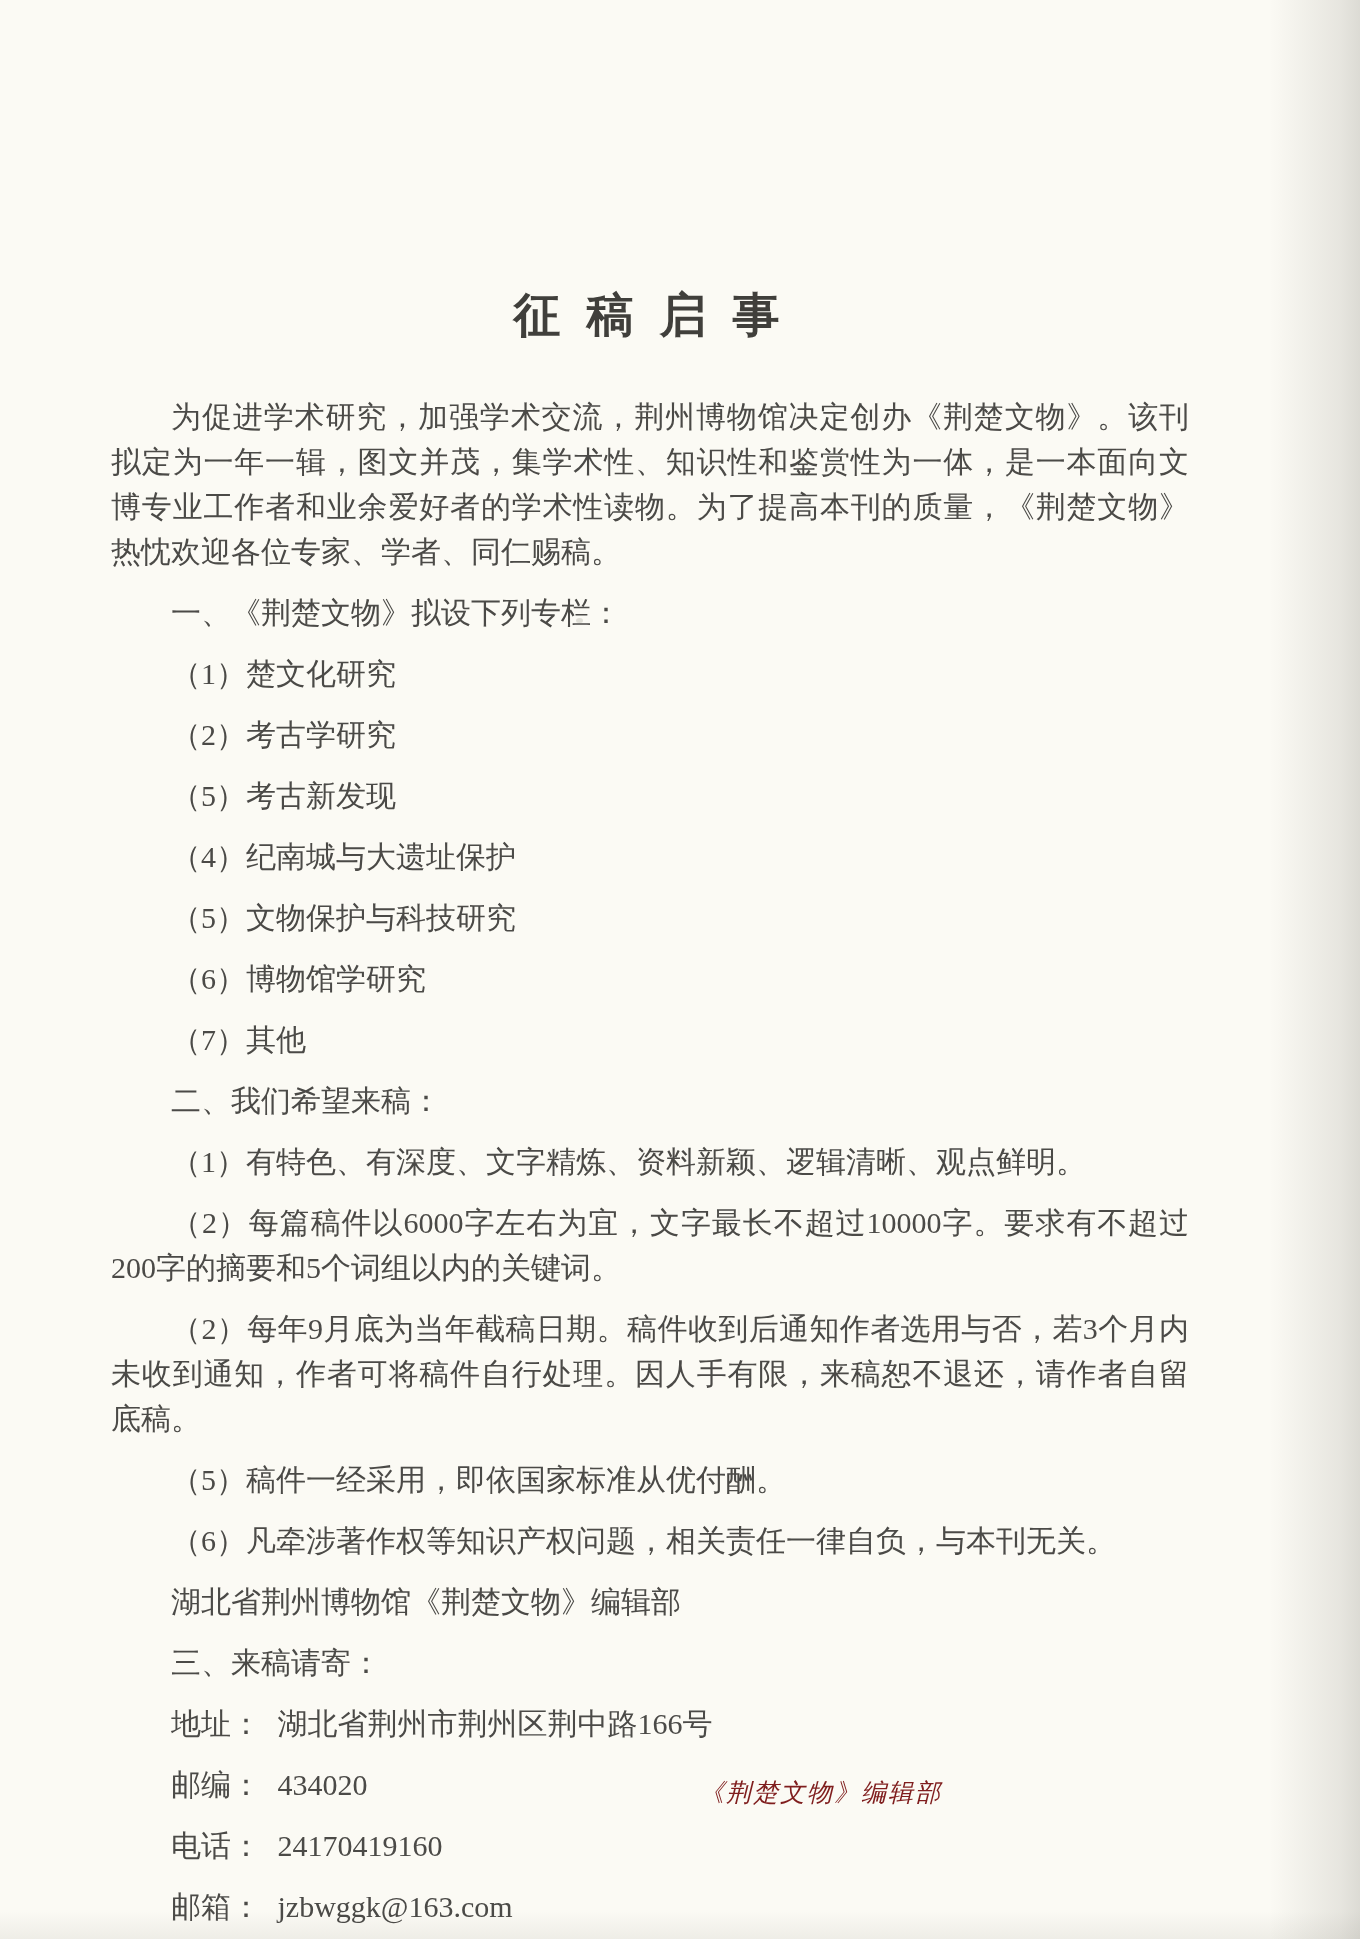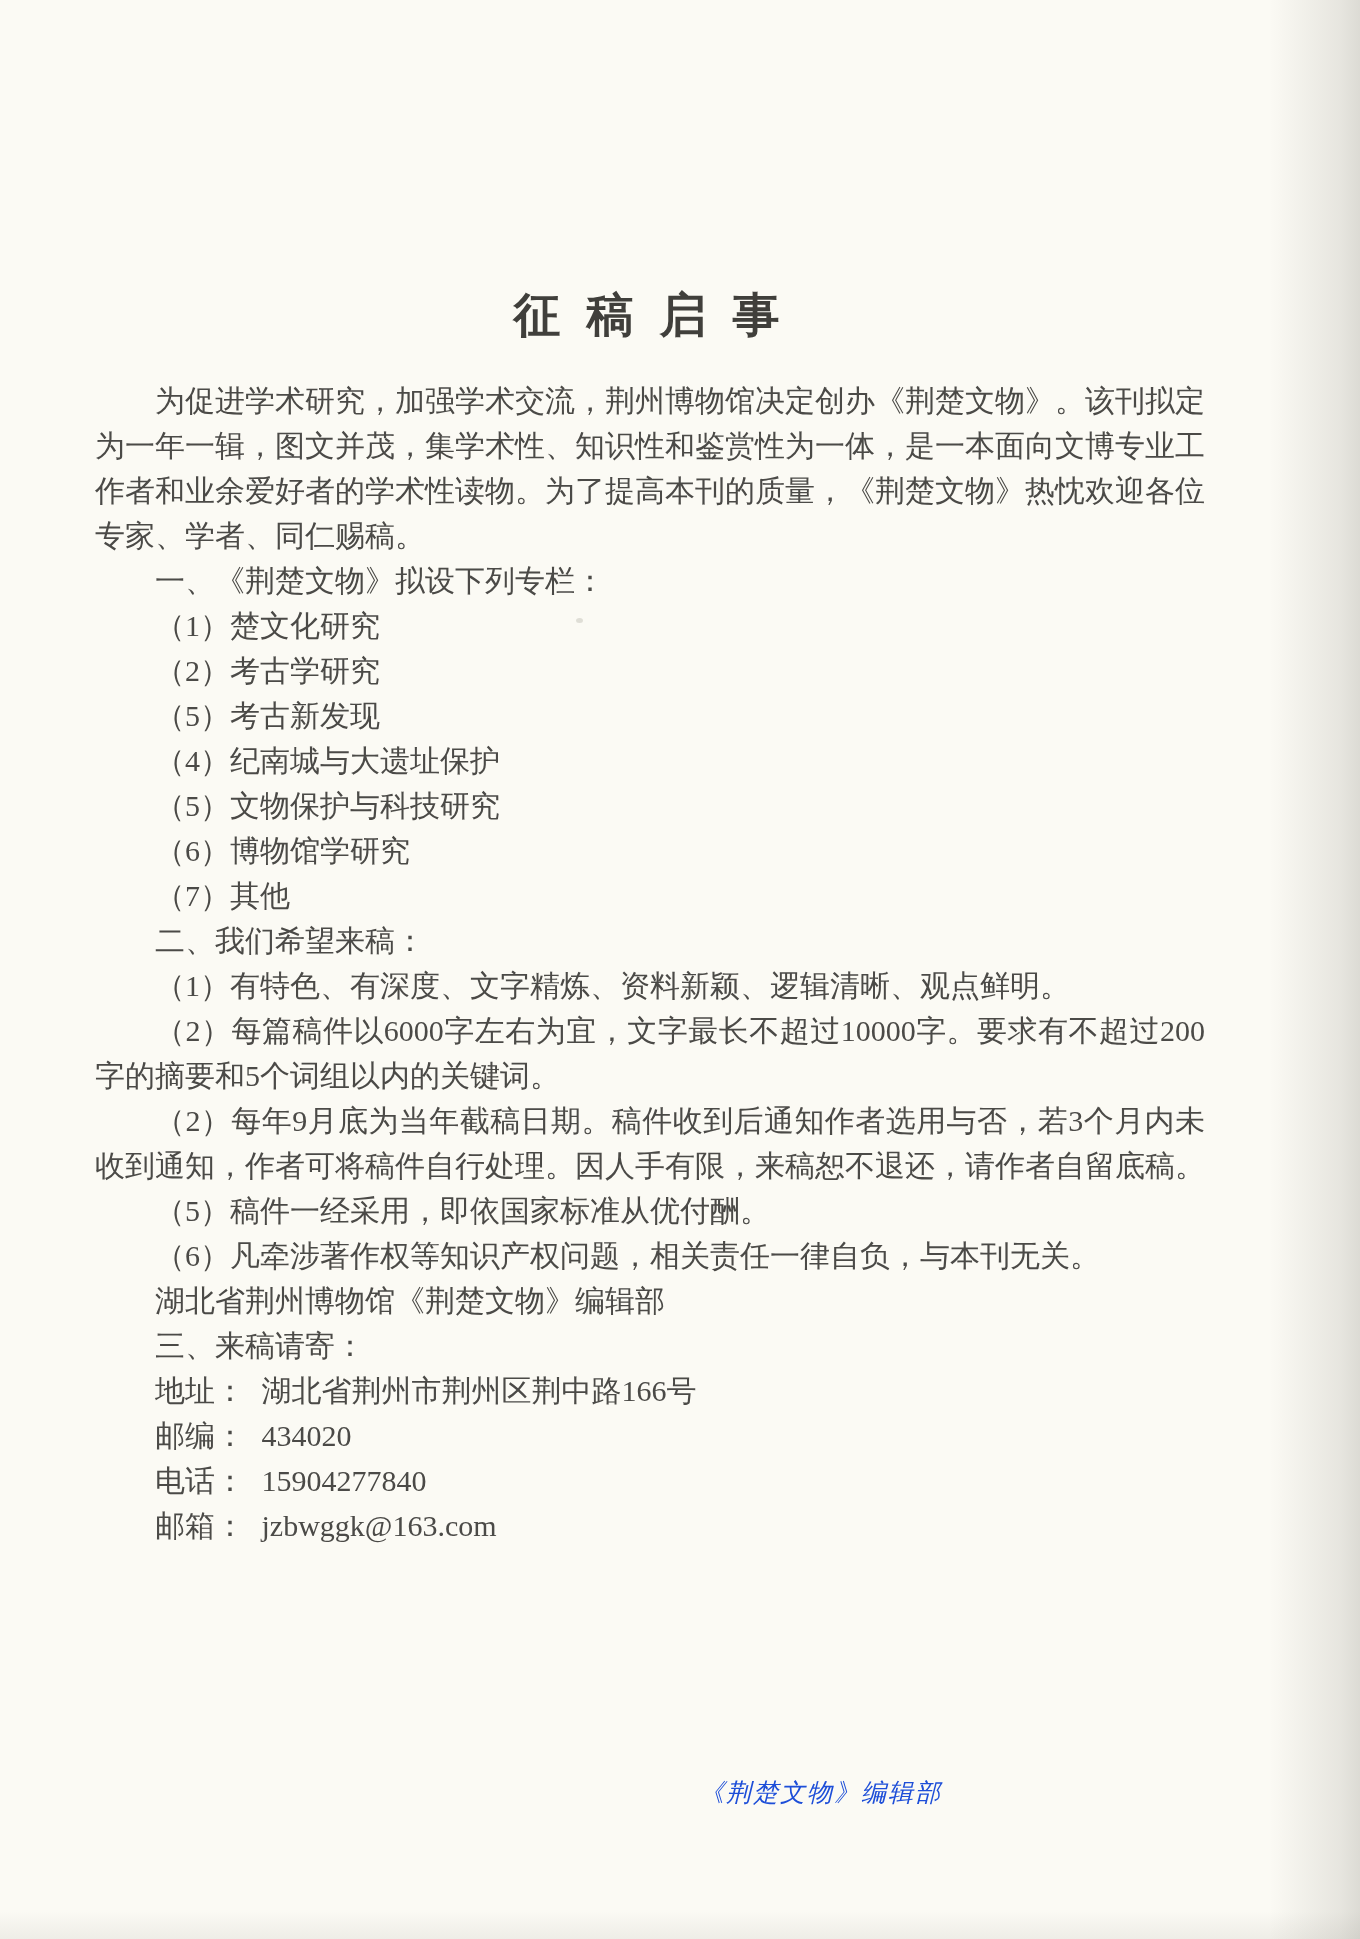--- a/index.html
+++ b/index.html
@@ -27,32 +27,32 @@
     font-size:47px;line-height:72px;
     font-weight:bold;
     letter-spacing:26px;text-indent:13px;
     color:var(--ink-dark);
   }
   .content{
     position:absolute;top:378px;left:95px;width:1110px;
     font-size:30px;line-height:45px;
     text-align:justify;
   }
-  .content p, .content div{margin:0;padding:0;}
+  .content p, .content div{margin:16px;padding:0;}
   .indent{text-indent:2em;}
   .contact-row{ text-indent:2em; }
   .contact-row .label{margin-right:0.55em;}
   .doc-footer{
     position:absolute;top:1770px;left:95px;width:1110px;
     box-sizing:border-box;padding-right:263px;
     text-align:right;
     font-size:25px;line-height:45px;
     font-style:italic;
     letter-spacing:2px;
-    color:#1d4ed8;
+    color:#7f1d1d;
   }
   .speck{
     position:absolute;left:576px;top:618px;width:7px;height:5px;
     background:#c9c6bd;border-radius:50%;opacity:.55;
   }
 </style>
 </head>
 <body>
 
 <div class="page">
@@ -84,21 +84,21 @@
     <div class="indent">湖北省荆州博物馆《荆楚文物》编辑部</div>
     <div class="indent">三、来稿请寄：</div>
 
     <div class="contact-row">
       <span class="label">地址：</span><span>湖北省荆州市荆州区荆中路166号</span>
     </div>
     <div class="contact-row">
       <span class="label">邮编：</span><span>434020</span>
     </div>
     <div class="contact-row">
-      <span class="label">电话：</span><span>15904277840</span>
+      <span class="label">电话：</span><span>24170419160</span>
     </div>
     <div class="contact-row">
       <span class="label">邮箱：</span><span>jzbwggk@163.com</span>
     </div>
 
   </div>
 
   <div class="doc-footer">《荆楚文物》编辑部</div>
 
 </div>

